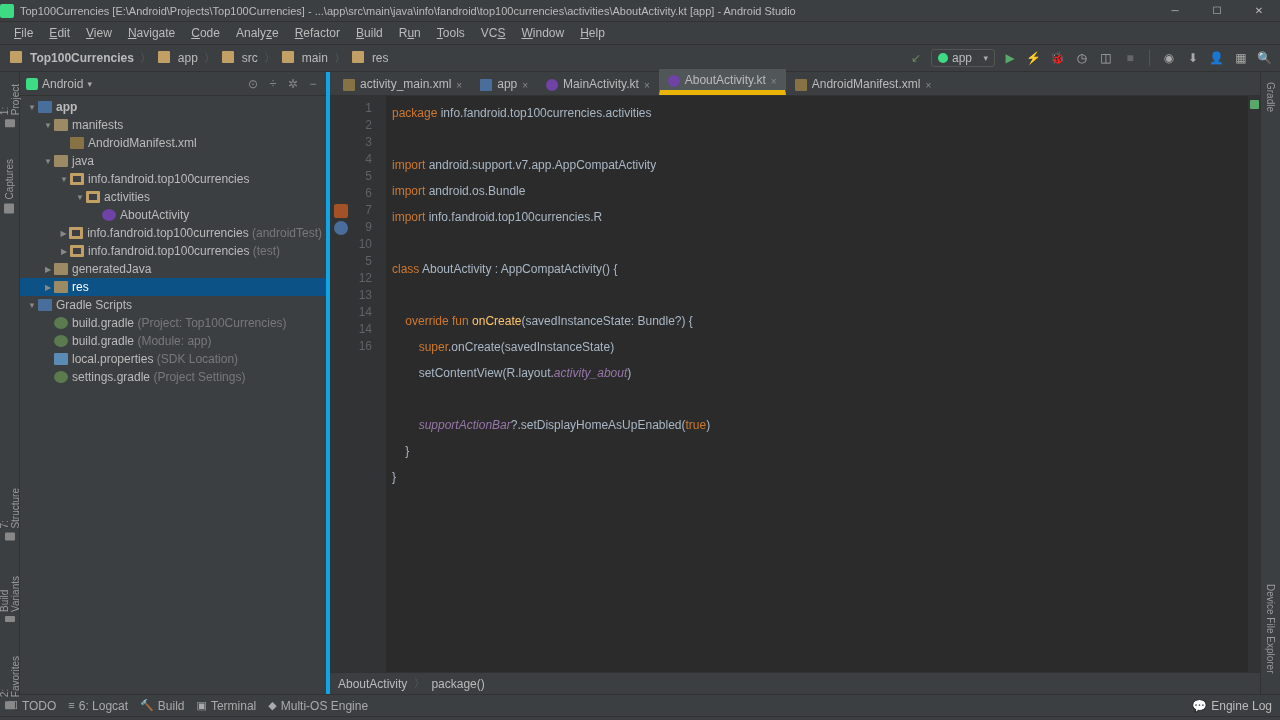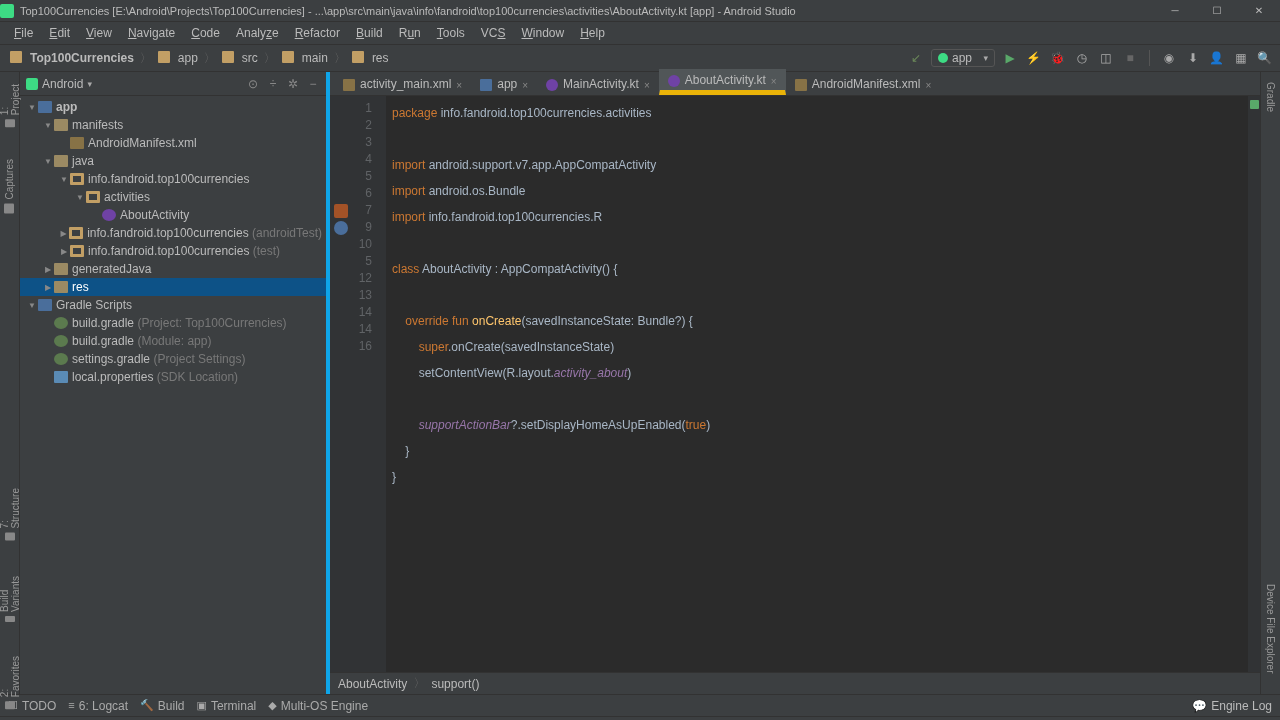--- a/index.html
+++ b/index.html
@@ -213,22 +213,22 @@
           <span class="ico i-fold"></span>
           <span>res</span>
         </div>
       <div class="node" style="padding-left:6px">
           <span class="exp">▼</span>
           <span class="ico i-mod"></span>
           <span>Gradle Scripts</span>
         </div>
       <div class="node" style="padding-left:34px"><span class="ico i-gradle"></span><span>build.gradle</span>&nbsp;<span class="dim">(Project: Top100Currencies)</span></div>
       <div class="node" style="padding-left:34px"><span class="ico i-gradle"></span><span>build.gradle</span>&nbsp;<span class="dim">(Module: app)</span></div>
+      <div class="node" style="padding-left:34px"><span class="ico i-prop"></span><span>local.properties</span>&nbsp;<span class="dim">(SDK Location)</span></div>
       <div class="node" style="padding-left:34px"><span class="ico i-gradle"></span><span>settings.gradle</span>&nbsp;<span class="dim">(Project Settings)</span></div>
-      <div class="node" style="padding-left:34px"><span class="ico i-prop"></span><span>local.properties</span>&nbsp;<span class="dim">(SDK Location)</span></div>
     </div>
   </div>
 
   <div class="editor">
     <div class="tabs">
       <div class="tab-item">
           <span class="i-tab i-tab-xml"></span>
           <span>activity_main.xml</span>
           <span class="tab-close">×</span>
         </div>
@@ -287,21 +287,21 @@
 <span class="it">        supportActionBar</span><span>?.setDisplayHomeAsUpEnabled(</span><span class="k">true</span><span>)</span>
 <span>    }</span>
 <span>}</span></div>
       <div class="marker-strip">
         <div class="green-sq"></div>
       </div>
     </div>
     <div class="breadcrumb">
       <span>AboutActivity</span>
         <span class="sep">〉</span>
-        <span>support()</span>
+        <span>package()</span>
     </div>
   </div>
 
   <div class="right-gutter">
     <div class="tab">Gradle</div>
     <div class="tab" style="margin-top:460px">Device File Explorer</div>
   </div>
 </div>
 
 <div class="bottom-tools">

